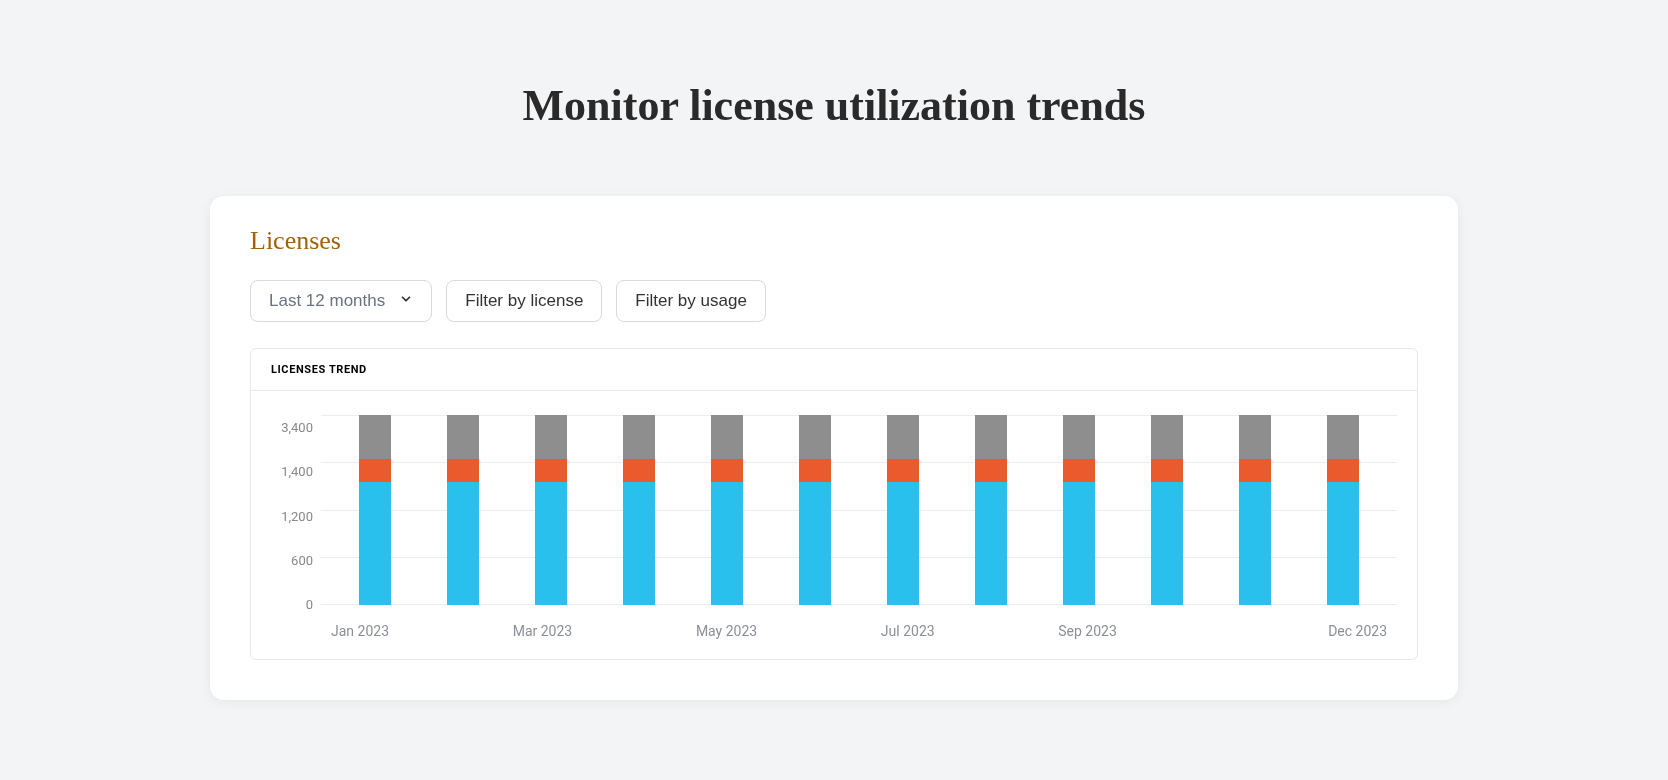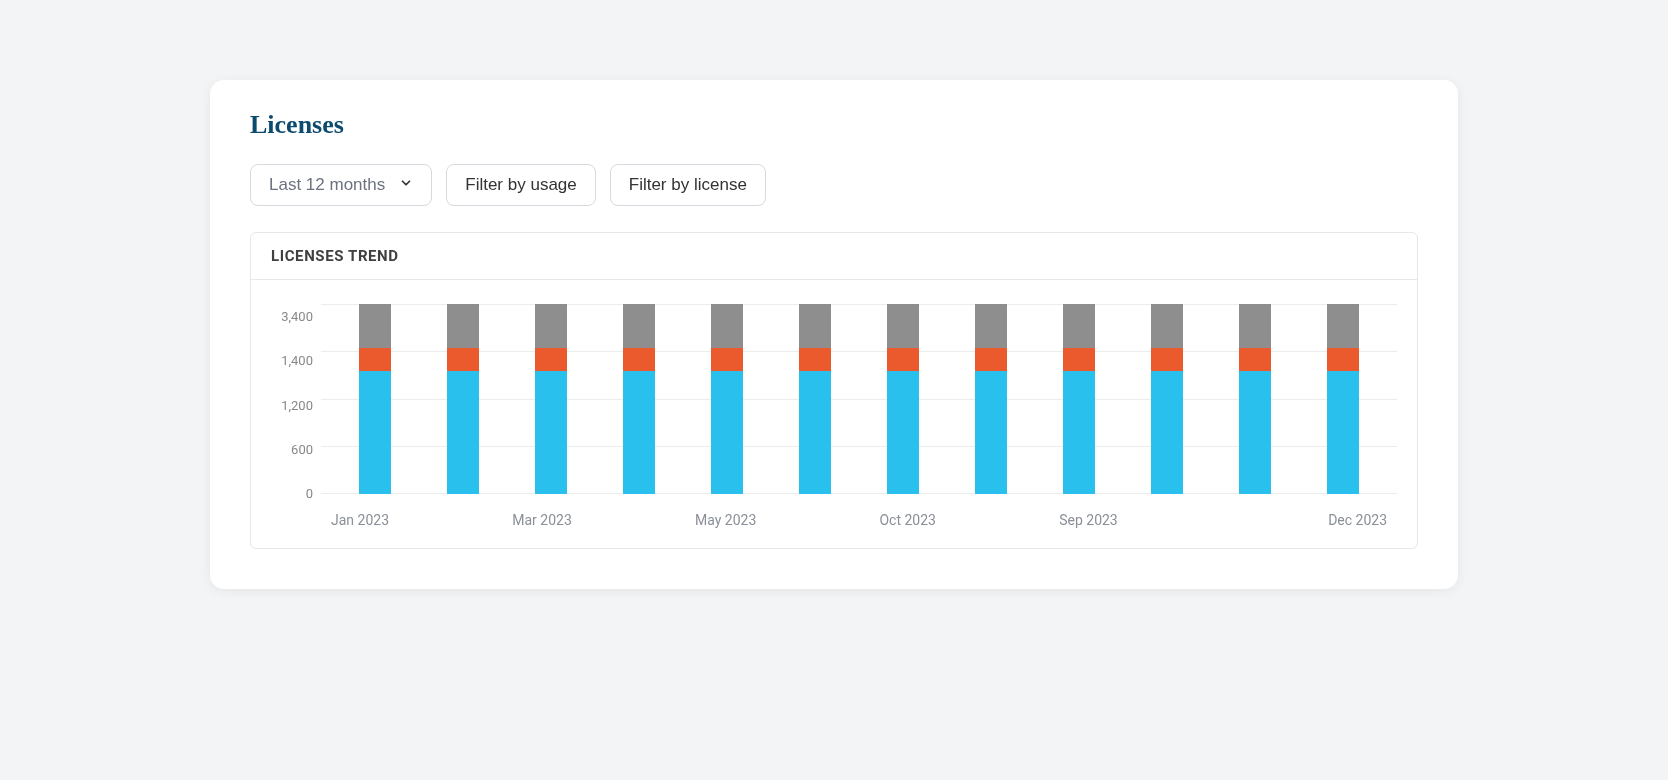--- a/index.html
+++ b/index.html
@@ -27,22 +27,22 @@
     }
     .card {
       background: #fff;
       border-radius: 14px;
       box-shadow: 0 2px 12px rgba(0,0,0,0.06);
       padding: 30px 40px 40px 40px;
     }
     .card-title {
       font-family: Georgia, "Times New Roman", serif;
       font-size: 26px;
-      font-weight: 700;
-      color: #0c4a6e;
+      font-weight: 400;
+      color: #a16207;
       margin-bottom: 24px;
     }
     .filters-row {
       display: flex;
       gap: 14px;
       margin-bottom: 26px;
     }
     .btn {
       display: inline-flex;
       align-items: flex-start;
@@ -59,24 +59,24 @@
     .chevron-icon {
       display: inline-block;
     }
     .chart-panel {
       border: 1px solid #e5e7eb;
       border-radius: 6px;
     }
     .chart-panel-header {
       padding: 14px 20px;
       border-bottom: 1px solid #e5e7eb;
-      font-size: 15px;
+      font-size: 11px;
       font-weight: 700;
       letter-spacing: 0.6px;
-      color: #404040;
+      color: #000000;
     }
     .chart-body {
       padding: 24px 20px 20px 20px;
     }
     .chart-area {
       display: flex;
       align-items: stretch;
     }
     .y-axis {
       display: flex;
@@ -139,35 +139,36 @@
     .x-slot {
       flex: 1;
       text-align: center;
       white-space: nowrap;
     }
   </style>
 </head>
 <body>
 
 <div class="page">
+  <h1 class="page-title">Monitor license utilization trends</h1>
 
   <div class="card">
     <h2 class="card-title">Licenses</h2>
 
     <div class="filters-row">
       <button class="btn muted">
         <span>Last 12 months</span>
         <span class="chevron-icon">
           <svg width="14" height="14" viewBox="0 0 24 24" fill="none" stroke="#333" stroke-width="3" stroke-linecap="round" stroke-linejoin="round">
               <polyline points="6 9 12 15 18 9"></polyline>
             </svg>
         </span>
       </button>
+      <button class="btn">Filter by license</button>
       <button class="btn">Filter by usage</button>
-      <button class="btn">Filter by license</button>
     </div>
 
     <div class="chart-panel">
       <div class="chart-panel-header">LICENSES TREND</div>
       <div class="chart-body">
         <div class="chart-area">
           <div class="y-axis" id="y-axis">
               <div class="y-tick">3,400</div>
               <div class="y-tick">1,400</div>
               <div class="y-tick">1,200</div>
@@ -268,21 +269,21 @@
                   </div>
                 </div>
               </div>
             <div class="x-axis" id="x-axis">
                 <div class="x-slot">Jan 2023</div>
                 <div class="x-slot"></div>
                 <div class="x-slot">Mar 2023</div>
                 <div class="x-slot"></div>
                 <div class="x-slot">May 2023</div>
                 <div class="x-slot"></div>
-                <div class="x-slot">Oct 2023</div>
+                <div class="x-slot">Jul 2023</div>
                 <div class="x-slot"></div>
                 <div class="x-slot">Sep 2023</div>
                 <div class="x-slot"></div>
                 <div class="x-slot"></div>
                 <div class="x-slot">Dec 2023</div>
               </div>
           </div>
         </div>
       </div>
     </div>

